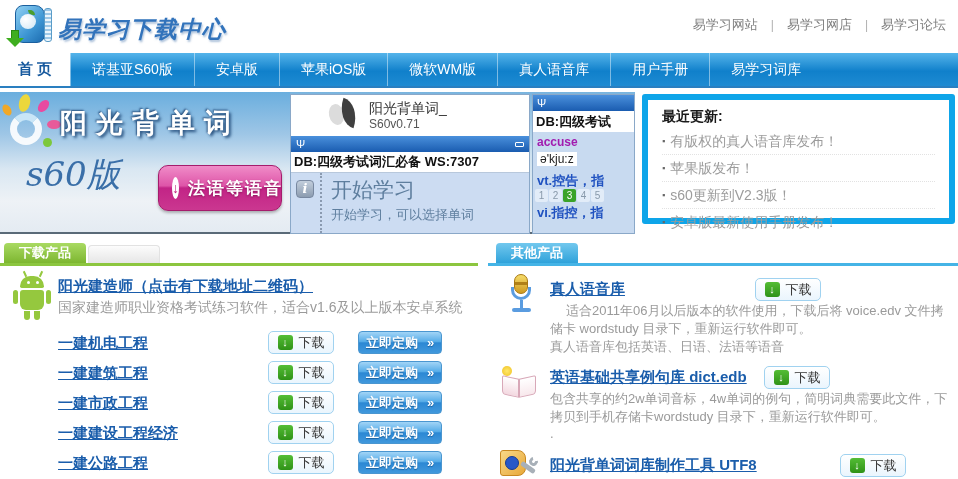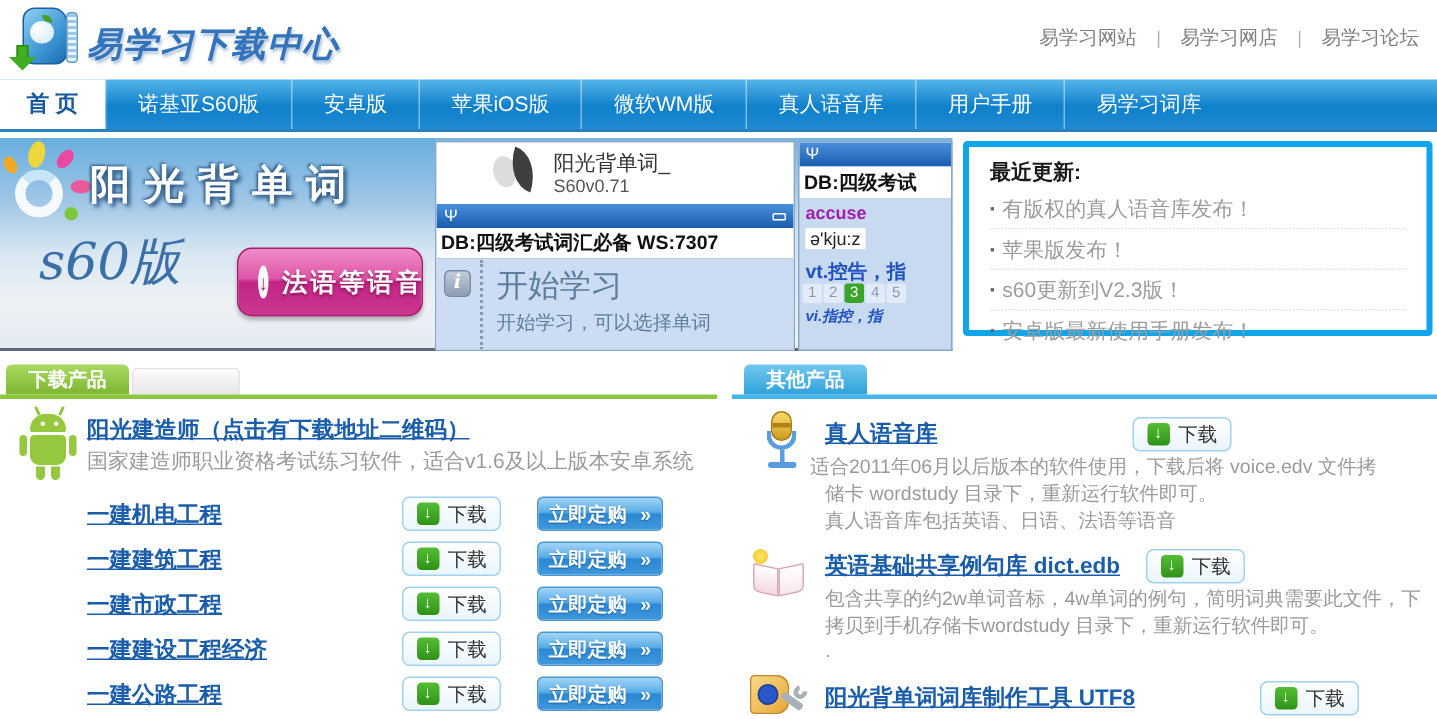--- a/index.html
+++ b/index.html
@@ -91,25 +91,25 @@
   .p2-db { height:21px; background:#fff; font-size:13px; font-weight:bold; color:#111;
            display:flex; align-items:center; padding:0 3px; white-space:nowrap; }
   .p2-body { position:relative; height:101px; }
   .p2-word { position:absolute; left:4px; top:3px; color:#a21caf; font-weight:bold; font-size:12px; }
   .p2-phon { position:absolute; left:4px; top:20px; background:#fff; color:#222; font-size:12px; padding:0 3px; white-space:nowrap; }
   .p2-vt { position:absolute; left:4px; top:40px; color:#2052c0; font-weight:bold; font-size:13px; white-space:nowrap; }
   .p2-pages { position:absolute; left:2px; top:57px; display:flex; gap:1px; }
   .p2-page { width:13px; height:13px; background:rgba(228,238,248,.92); color:#8899aa; font-size:10px;
              display:flex; align-items:center; justify-content:center; border-radius:2px; cursor:pointer; }
   .p2-page.active { background:#3aa32a; color:#fff; }
-  .p2-vi { position:absolute; left:4px; top:72px; color:#2052c0; font-weight:bold; font-size:10px; white-space:nowrap;font-style:italic; }
+  .p2-vi { position:absolute; left:4px; top:72px; color:#2052c0; font-weight:bold; font-size:13px; white-space:nowrap; }
 
   
   .updates { position:absolute; left:642px; top:94px; width:313px; height:130px; background:#fff;
-             border:4px solid #0ea5e9; border-radius:3px; padding:8px 14px 0; }
+             border:6px solid #0ea5e9; border-radius:3px; padding:8px 14px 0; }
   .u-title { font-size:14px; font-weight:bold; color:#1a1a1a; margin-bottom:2px; }
   .u-item { font-size:14px; color:#9c9c9c; height:27px; line-height:27px; border-bottom:1px dotted #e2e2e2;
             white-space:nowrap; overflow:hidden; cursor:pointer; }
   .u-item:last-child { border-bottom:none; }
   .u-bullet { color:#666; font-size:9px; margin-right:5px; vertical-align:2px; }
 
   
   .col-left  { position:absolute; left:0;   top:240px; width:481px; height:239px; }
   .col-right { position:absolute; left:488px; top:240px; width:470px; height:239px; }
   .tab-green { position:absolute; left:4px; top:3px; width:82px; height:20px; border-radius:4px 4px 0 0; cursor:pointer;
@@ -374,21 +374,21 @@
         <div class="mc-band"></div>
         <div class="mc-stand"></div>
       <div class="mc-pole"></div>
         <div class="mc-base"></div>
     </div>
     <div class="link-title" style="left:62px; top:40px;">真人语音库</div>
     <div class="dl-btn" style="left:267px; top:38px;">
       <span class="dl-ico">↓</span>
       <span class="dl-label">下载</span>
     </div>
-    <div class="desc-line" style="left:52px; top:62px;">适合2011年06月以后版本的软件使用，下载后将 voice.edv 文件拷</div>
+    <div class="desc-line" style="left:78px; top:62px;">适合2011年06月以后版本的软件使用，下载后将 voice.edv 文件拷</div>
     <div class="desc-line" style="left:62px; top:80px;">储卡 wordstudy 目录下，重新运行软件即可。</div>
     <div class="desc-line" style="left:62px; top:98px;">真人语音库包括英语、日语、法语等语音</div>
 
     <div class="book-icon">
       <div class="bk-bulb"></div>
         <div class="bk-l"></div>
         <div class="bk-r"></div>
     </div>
     <div class="link-title" style="left:62px; top:128px;">英语基础共享例句库 dict.edb</div>
     <div class="dl-btn" style="left:276px; top:126px;">

